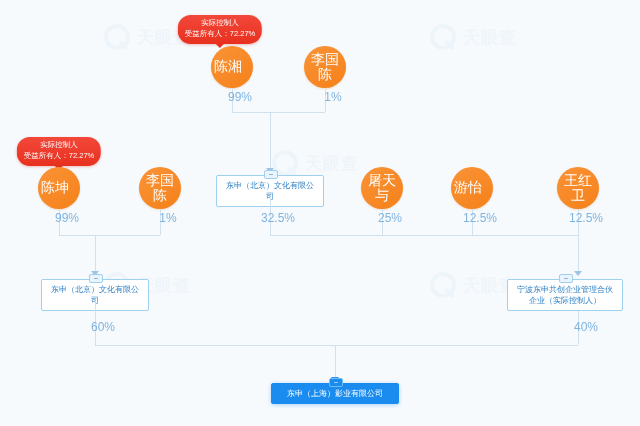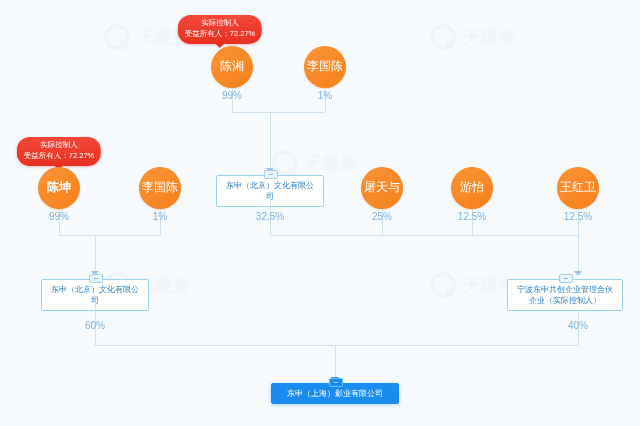--- a/index.html
+++ b/index.html
@@ -34,31 +34,31 @@
   .lnh{height:1px;}
   .arw{
     position:absolute;width:0;height:0;
     border-left:4px solid transparent;border-right:4px solid transparent;
     border-top:5px solid #9fc4e3;
   }
   .arw.blue{border-top-color:#2a90e8;}
 
   
   .pct{
-    position:absolute;font-size:10px;color:#7fb4e0;
-    white-space:nowrap;transform:translateX(-50%);
+    position:absolute;font-size:12px;color:#7fb4e0;
+    white-space:nowrap;transform:translateX(-50%);margin-left:8px;
   }
 
   
   .person{
     position:absolute;width:42px;height:42px;border-radius:50%;
     background:#f7881f;
     background-image:linear-gradient(145deg,#fa9336 0%,#f5811a 100%);
-    display:flex;align-items:center;justify-content:center;
-    color:#fff;font-size:12px;line-height:1.1;text-align:center;
+    display:flex;align-items:center;justify-content:flex-start;
+    color:#fff;font-size:14px;line-height:1.1;text-align:center;
     transform:translateX(-50%);
     box-shadow:0 1px 2px rgba(190,110,30,.22);
   }
   .person span{display:block;padding:0 3px;}
 
   
   .badge{
     position:absolute;transform:translateX(-50%);
     background:#ef3b2c;
     background-image:linear-gradient(180deg,#f2483a 0%,#e8301f 100%);
@@ -142,21 +142,21 @@
 
   <div class="ln lnh" style="left:232px;top:112px;width:93px;"></div>
   <div class="ln lnv" style="left:270px;top:112px;height:58px;"></div>
   <div class="arw" style="left:266px;top:168px;"></div>
 
   <div class="badge" style="left:59px;top:137px;">
     <i>实际控制人</i>
     <i>受益所有人：72.27%</i>
   </div>
 
-  <div class="person" style="left:59px;top:167px;font-weight:bold;">
+  <div class="person" style="left:59px;top:167px;">
     <span>陈坤</span>
   </div>
   <div class="person" style="left:160px;top:167px;">
     <span>李国陈</span>
   </div>
   <div class="person" style="left:382px;top:167px;">
     <span>屠天与</span>
   </div>
   <div class="person" style="left:472px;top:167px;">
     <span>游怡</span>

